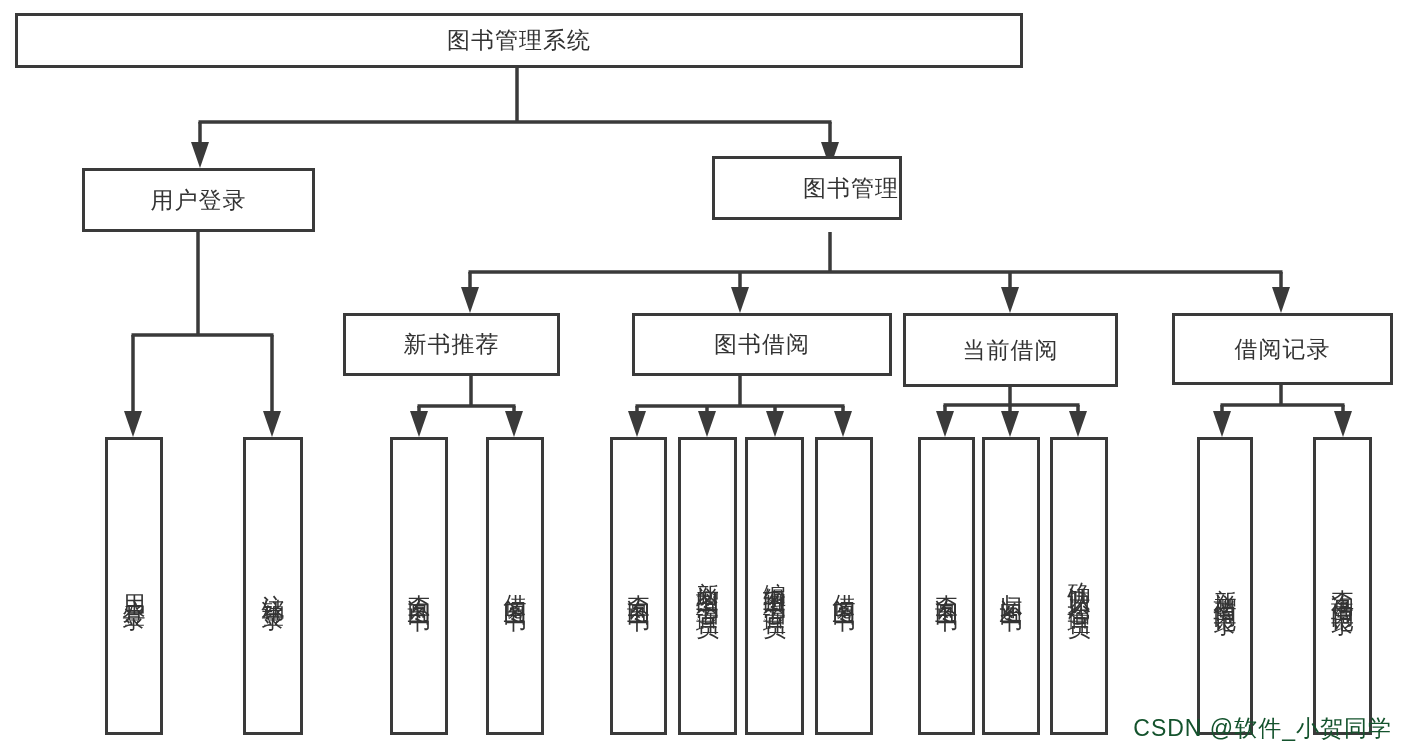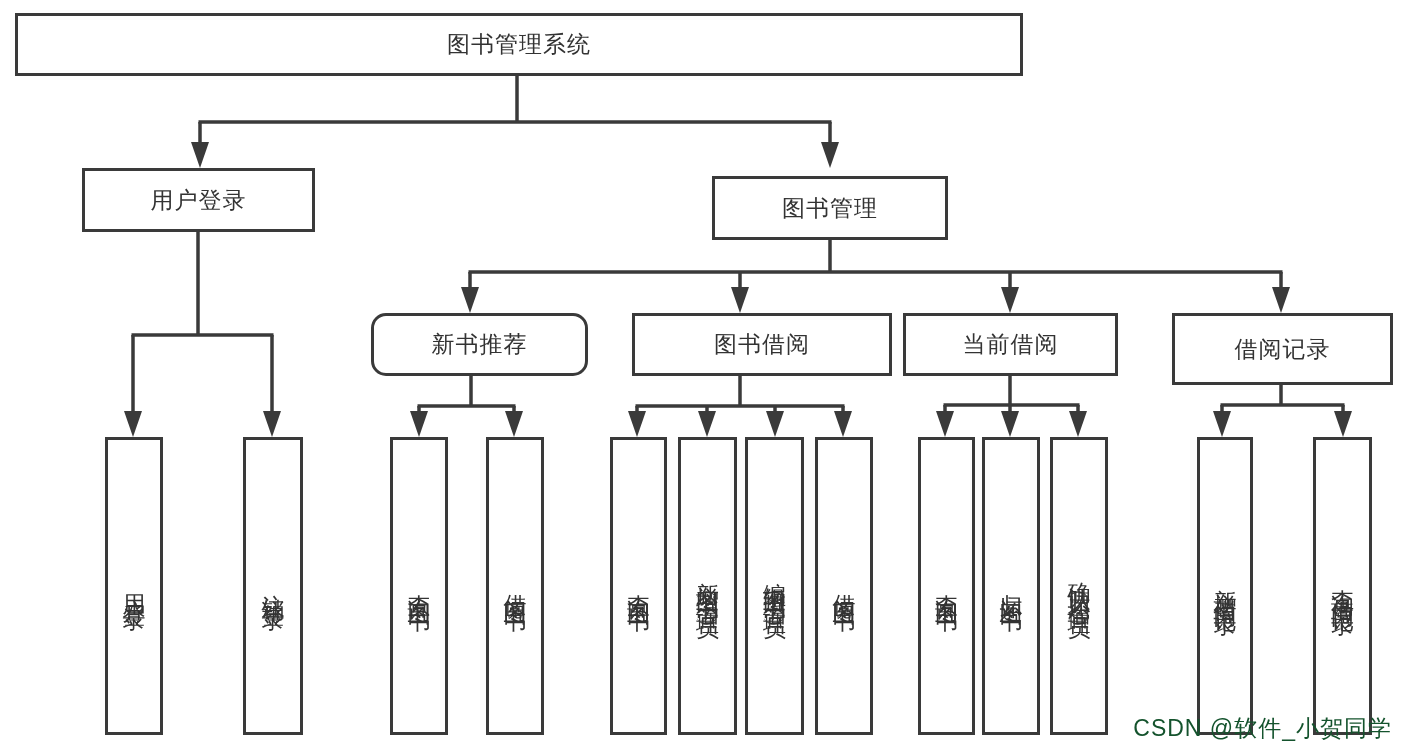--- a/index.html
+++ b/index.html
@@ -96,38 +96,38 @@
       <path d="M766 411 L784 411 L775 437 Z"></path>
       <path d="M834 411 L852 411 L843 437 Z"></path>
       <path d="M936 411 L954 411 L945 437 Z"></path>
       <path d="M1001 411 L1019 411 L1010 437 Z"></path>
       <path d="M1069 411 L1087 411 L1078 437 Z"></path>
       <path d="M1213 411 L1231 411 L1222 437 Z"></path>
       <path d="M1334 411 L1352 411 L1343 437 Z"></path>
     </g>
   </svg>
 
-  <div class="node" style="left:15px;top:13px;width:1008px;height:63px;">
+  <div class="node" style="left:15px;top:13px;width:1008px;height:55px;">
     <span>图书管理系统</span>
   </div>
 
   <div class="node" style="left:82px;top:168px;width:233px;height:64px;">
     <span>用户登录</span>
   </div>
-  <div class="node" style="left:712px;top:176px;width:236px;height:64px;">
+  <div class="node" style="left:712px;top:156px;width:190px;height:64px;justify-content:flex-end;">
     <span>图书管理</span>
   </div>
 
-  <div class="node" style="left:371px;top:313px;width:217px;height:63px;border-radius:15px;">
+  <div class="node" style="left:343px;top:313px;width:217px;height:63px;">
     <span>新书推荐</span>
   </div>
   <div class="node" style="left:632px;top:313px;width:260px;height:63px;">
     <span>图书借阅</span>
   </div>
-  <div class="node" style="left:903px;top:313px;width:215px;height:63px;">
+  <div class="node" style="left:903px;top:313px;width:215px;height:74px;">
     <span>当前借阅</span>
   </div>
   <div class="node" style="left:1172px;top:313px;width:221px;height:72px;">
     <span>借阅记录</span>
   </div>
 
   <div class="vnode" style="left:105px;top:437px;width:58px;height:298px;">
     <span class="vtext">用户登录</span>
   </div>
   <div class="vnode" style="left:243px;top:437px;width:60px;height:298px;">

